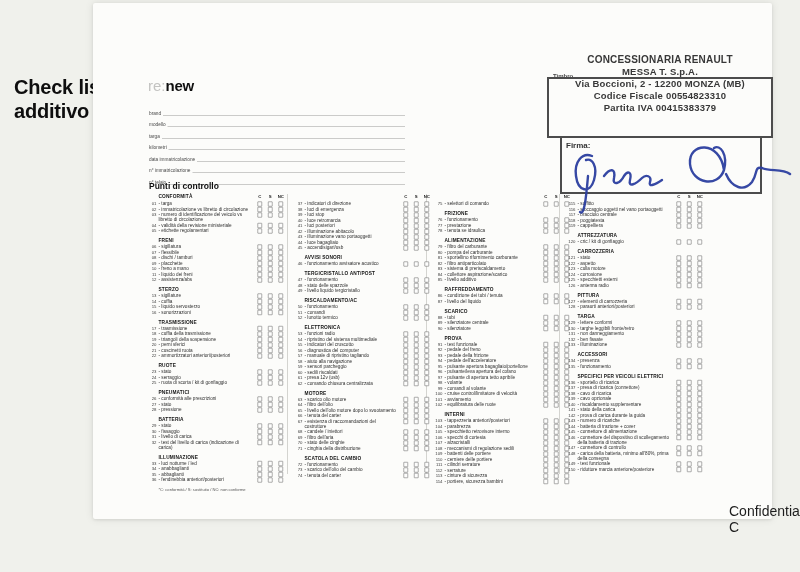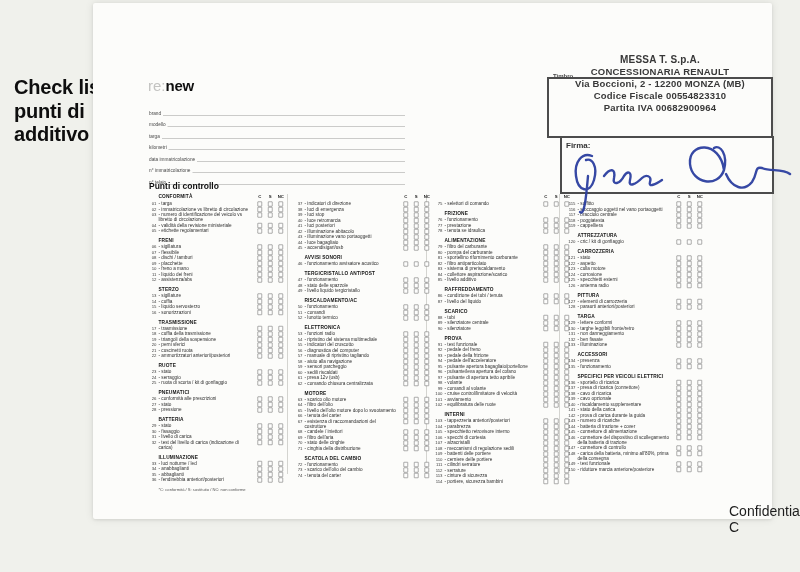--- a/index.html
+++ b/index.html
@@ -56,32 +56,30 @@
   .stamp-line:nth-child(1){font-size:11px;}
   .stamp-line:nth-child(2){font-size:10px;}
   .stamp-border{
     position:absolute;left:-5px;right:-5px;top:23px;height:57px;
     border:2px solid #4c4c4c;pointer-events:none;
   }
   .timbro{position:absolute;left:553px;top:73px;font-size:6px;color:#4a4a4a;font-weight:bold;}
   .firma-box{
     position:absolute;left:560px;top:136px;width:198px;height:54px;
     border:2px solid #4c4c4c;
-    padding-left:12px;
   }
   .firma-label{position:absolute;left:4px;top:3px;font-size:8px;font-weight:bold;color:#333;}
   .signature{position:absolute;left:556px;top:100px;width:230px;height:120px;overflow:visible;pointer-events:none;}
   .confidential{position:absolute;left:729px;top:503px;font-size:14px;color:#1d1d1d;}
 </style>
 </head>
 <body>
 
 <div class="side-title">
   <div>Check list</div>
-  <div>punti di</div>
   <div>additivo</div>
 </div>
 
 <div class="paper"></div>
 
 <div class="scaled">
   <div class="logo">
     <span class="pre">re:</span><span class="main">new</span>
   </div>
   <div class="fields" id="fields">
@@ -2129,25 +2127,25 @@
           <div class="cell">
             <div class="box"></div>
           </div>
         </div>
       </div>
     </div>
 </div>
 
 <div class="stamp" id="stamp">
   <div class="stamp-border"></div>
-<div class="stamp-line">MESSA T. S.p.A.</div>
-    <div class="stamp-line">CONCESSIONARIA RENAULT</div>
+<div class="stamp-line">CONCESSIONARIA RENAULT</div>
+    <div class="stamp-line">MESSA T. S.p.A.</div>
     <div class="stamp-line">Via Boccioni, 2 - 12200 MONZA (MB)</div>
     <div class="stamp-line">Codice Fiscale 00554823310</div>
-    <div class="stamp-line">Partita IVA 00682900964</div>
+    <div class="stamp-line">Partita IVA 00415383379</div>
   </div>
 <div class="timbro">Timbro</div>
 
 <div class="firma-box">
   <div class="firma-label">Firma:</div>
 </div>
 <svg class="signature" viewBox="0 0 230 120">
   <g fill="none" stroke="#2c3fa0" stroke-width="2.4" stroke-linecap="round" opacity="0.95">
     <path d="M36,56 C26,52 18,62 20,76 C22,92 34,94 38,80 C42,66 36,58 30,60 M32,76 C30,100 28,116 24,112"></path>
     <path d="M48,76 C54,68 60,68 58,78 C56,86 64,84 68,76 C72,70 76,72 74,80 C72,88 80,84 86,78 C90,74 96,76 94,82 C92,88 100,84 106,80"></path>

